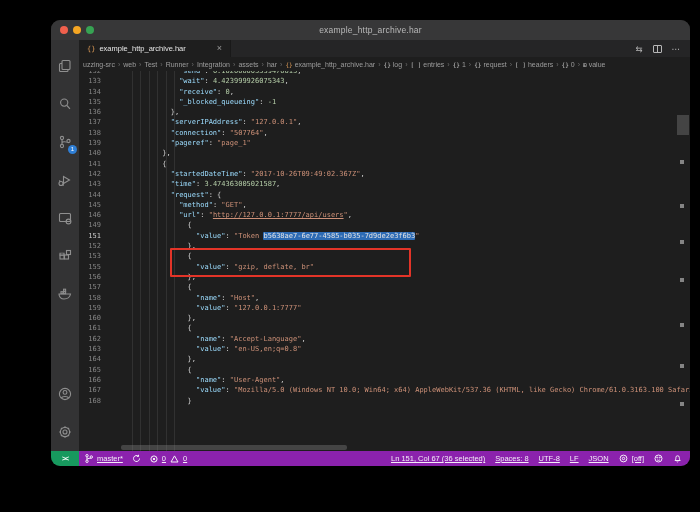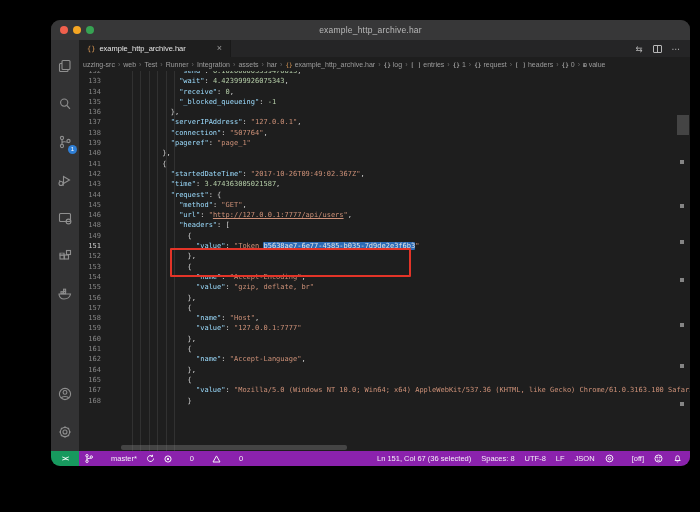--- a/index.html
+++ b/index.html
@@ -78,21 +78,21 @@
   .hscroll-thumb { position:absolute; left:42px; bottom:1px; width:226px; height:5px;
                    background:rgba(140,140,140,.35); border-radius:2px; }
 
   
   .statusbar { height:15px; flex:0 0 auto; display:flex; align-items:stretch;
                font-size:7.5px; color:#f4eef8; }
   .sb-remote { width:28px; background:#17995e; display:flex; align-items:center;
                justify-content:center; color:#fff; font-size:7px; font-weight:bold; letter-spacing:-1px; }
   .sb-main { flex:1 1 auto; background:#8b22ad; display:flex; align-items:center;
              padding:0 8px 0 6px; gap:9px; }
-  .sb-item { display:flex; align-items:center; gap:18px; white-space:nowrap; }
+  .sb-item { display:flex; align-items:center; gap:4px; white-space:nowrap;text-decoration:underline; }
   .sb-right { margin-left:auto; display:flex; align-items:flex-end; gap:10px; }
   .sb-item svg { stroke:#f4eef8; fill:none; stroke-width:1; }
 </style>
 </head>
 <body>
 
 <div class="stage">
   <div class="window">
 
     <div class="titlebar">
@@ -321,44 +321,36 @@
               </div>
               <div class="line">
                 <span class="ln">145</span>
                 <span class="code">          <span class="tk-k">"method"</span><span class="tk-p">: </span><span class="tk-s">"GET"</span><span class="tk-p">,</span></span>
               </div>
               <div class="line">
                 <span class="ln">146</span>
                 <span class="code">          <span class="tk-k">"url"</span><span class="tk-p">: </span><span class="tk-s">"</span><span class="tk-l">http://127.0.0.1:7777/api/users</span><span class="tk-s">"</span><span class="tk-p">,</span></span>
               </div>
               <div class="line">
-                <span class="ln">148</span>
-                <span class="code">          <span class="tk-k">"headers"</span><span class="tk-p">: [</span></span>
-              </div>
-              <div class="line">
                 <span class="ln">149</span>
                 <span class="code">            <span class="tk-p">{</span></span>
               </div>
               <div class="line">
                 <span class="ln active">151</span>
                 <span class="code">              <span class="tk-k">"value"</span><span class="tk-p">: </span><span class="tk-s">"Token </span><span class="tk-sel">b5638ae7-6e77-4585-b035-7d9de2e3f6b3</span><span class="tk-s">"</span></span>
               </div>
               <div class="line">
                 <span class="ln">152</span>
                 <span class="code">            <span class="tk-p">},</span></span>
               </div>
               <div class="line">
                 <span class="ln">153</span>
                 <span class="code">            <span class="tk-p">{</span></span>
               </div>
               <div class="line">
-                <span class="ln">154</span>
-                <span class="code">              <span class="tk-k">"name"</span><span class="tk-p">: </span><span class="tk-s">"Accept-Encoding"</span><span class="tk-p">,</span></span>
-              </div>
-              <div class="line">
                 <span class="ln">155</span>
                 <span class="code">              <span class="tk-k">"value"</span><span class="tk-p">: </span><span class="tk-s">"gzip, deflate, br"</span></span>
               </div>
               <div class="line">
                 <span class="ln">156</span>
                 <span class="code">            <span class="tk-p">},</span></span>
               </div>
               <div class="line">
                 <span class="ln">157</span>
                 <span class="code">            <span class="tk-p">{</span></span>
@@ -377,26 +369,34 @@
               </div>
               <div class="line">
                 <span class="ln">161</span>
                 <span class="code">            <span class="tk-p">{</span></span>
               </div>
               <div class="line">
                 <span class="ln">162</span>
                 <span class="code">              <span class="tk-k">"name"</span><span class="tk-p">: </span><span class="tk-s">"Accept-Language"</span><span class="tk-p">,</span></span>
               </div>
               <div class="line">
+                <span class="ln">163</span>
+                <span class="code">              <span class="tk-k">"value"</span><span class="tk-p">: </span><span class="tk-s">"en-US,en;q=0.8"</span></span>
+              </div>
+              <div class="line">
                 <span class="ln">164</span>
                 <span class="code">            <span class="tk-p">},</span></span>
               </div>
               <div class="line">
                 <span class="ln">165</span>
                 <span class="code">            <span class="tk-p">{</span></span>
+              </div>
+              <div class="line">
+                <span class="ln">166</span>
+                <span class="code">              <span class="tk-k">"name"</span><span class="tk-p">: </span><span class="tk-s">"User-Agent"</span><span class="tk-p">,</span></span>
               </div>
               <div class="line">
                 <span class="ln">167</span>
                 <span class="code">              <span class="tk-k">"value"</span><span class="tk-p">: </span><span class="tk-s">"Mozilla/5.0 (Windows NT 10.0; Win64; x64) AppleWebKit/537.36 (KHTML, like Gecko) Chrome/61.0.3163.100 Safari/537.36"</span></span>
               </div>
               <div class="line">
                 <span class="ln">168</span>
                 <span class="code">            <span class="tk-p">}</span></span>
               </div>
             </div>

